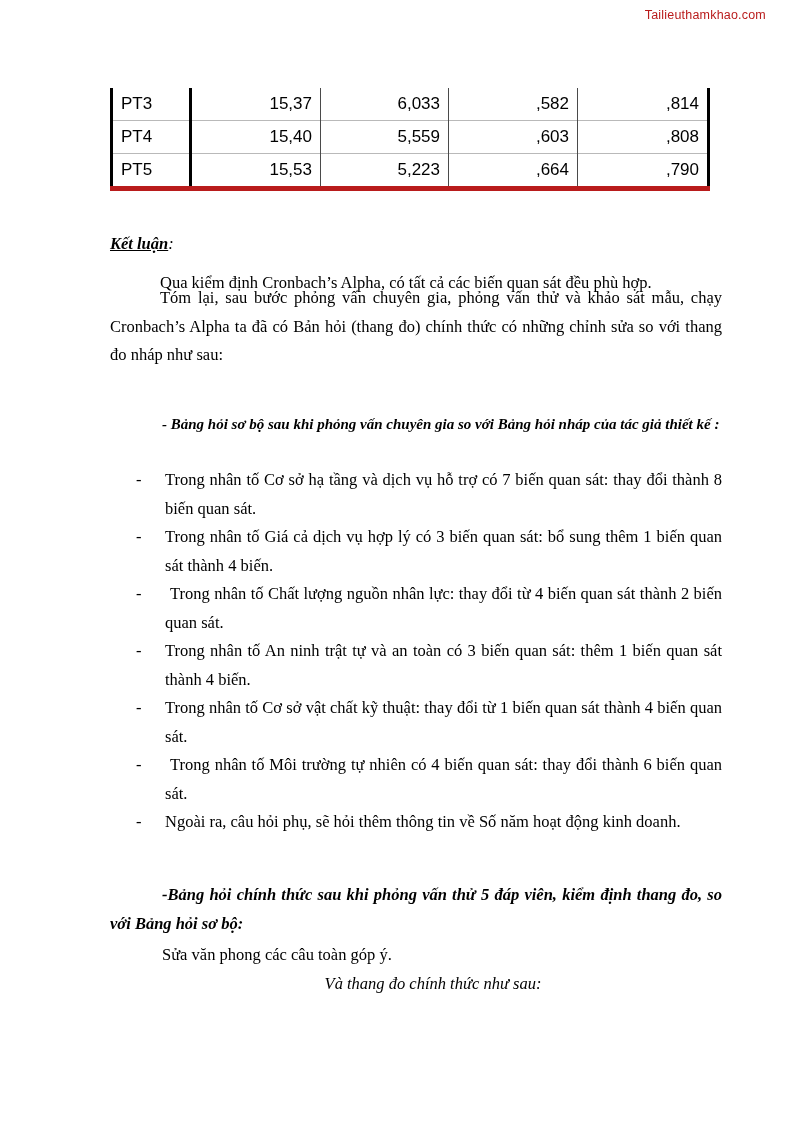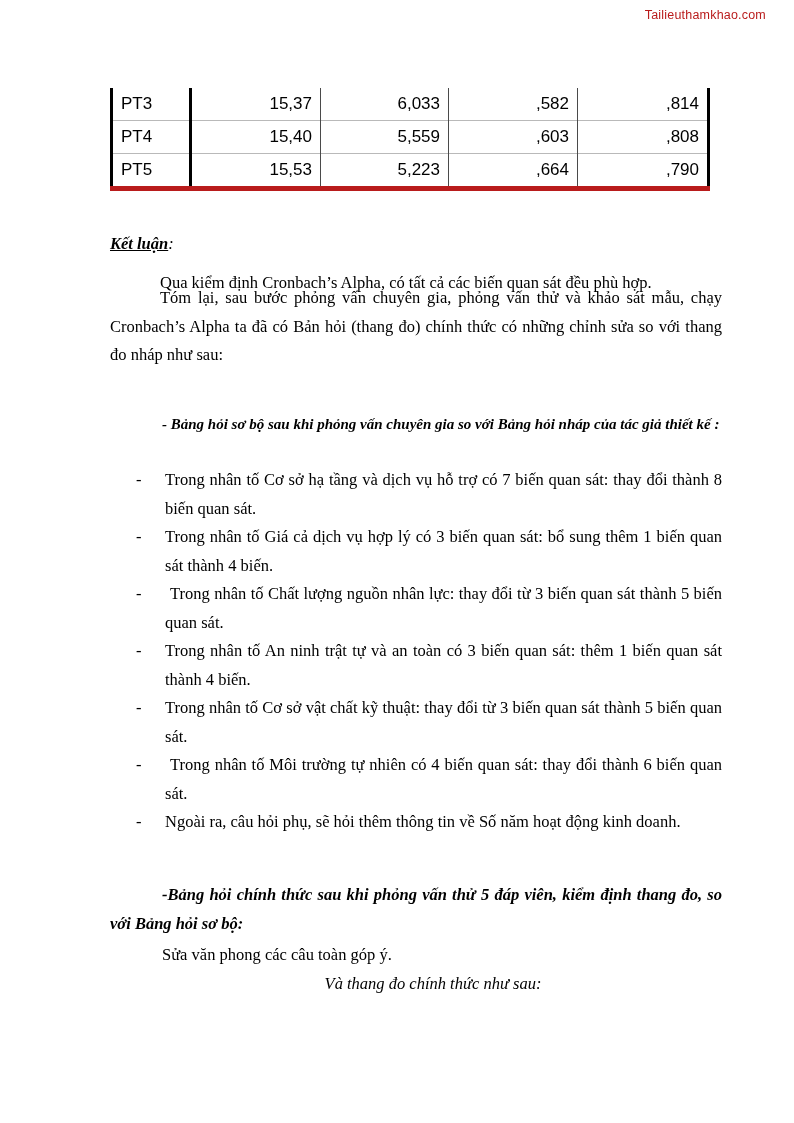--- a/index.html
+++ b/index.html
@@ -248,29 +248,29 @@
     <div class="dash-item">
       <span class="dash-marker">-</span>
       <span class="dash-text">Trong nhân tố Cơ sở hạ tầng và dịch vụ hỗ trợ có 7 biến quan sát:  thay đổi thành 8 biến quan sát.</span>
     </div>
     <div class="dash-item">
       <span class="dash-marker">-</span>
       <span class="dash-text">Trong nhân tố Giá cả dịch vụ hợp lý có 3 biến quan sát: bổ sung thêm 1 biến quan sát thành 4 biến.</span>
     </div>
     <div class="dash-item loose">
       <span class="dash-marker">-</span>
-      <span class="dash-text">Trong nhân tố Chất lượng nguồn nhân lực: thay đổi từ 3 biến quan sát thành 5 biến quan sát.</span>
+      <span class="dash-text">Trong nhân tố Chất lượng nguồn nhân lực: thay đổi từ 4 biến quan sát thành 2 biến quan sát.</span>
     </div>
     <div class="dash-item">
       <span class="dash-marker">-</span>
       <span class="dash-text">Trong nhân tố An ninh trật tự và an toàn có 3 biến quan sát: thêm 1 biến quan sát thành 4 biến.</span>
     </div>
     <div class="dash-item">
       <span class="dash-marker">-</span>
-      <span class="dash-text">Trong nhân tố Cơ sở vật chất kỹ thuật: thay đổi từ 3 biến quan sát thành 5 biến quan sát.</span>
+      <span class="dash-text">Trong nhân tố Cơ sở vật chất kỹ thuật: thay đổi từ 1 biến quan sát thành 4 biến quan sát.</span>
     </div>
     <div class="dash-item loose">
       <span class="dash-marker">-</span>
       <span class="dash-text">Trong nhân tố Môi trường tự nhiên có 4 biến quan sát:  thay đổi thành 6 biến quan sát.</span>
     </div>
     <div class="dash-item last">
       <span class="dash-marker">-</span>
       <span class="dash-text">Ngoài ra, câu hỏi phụ, sẽ hỏi thêm thông tin về Số năm hoạt động kinh doanh.</span>
     </div>
   </div>

